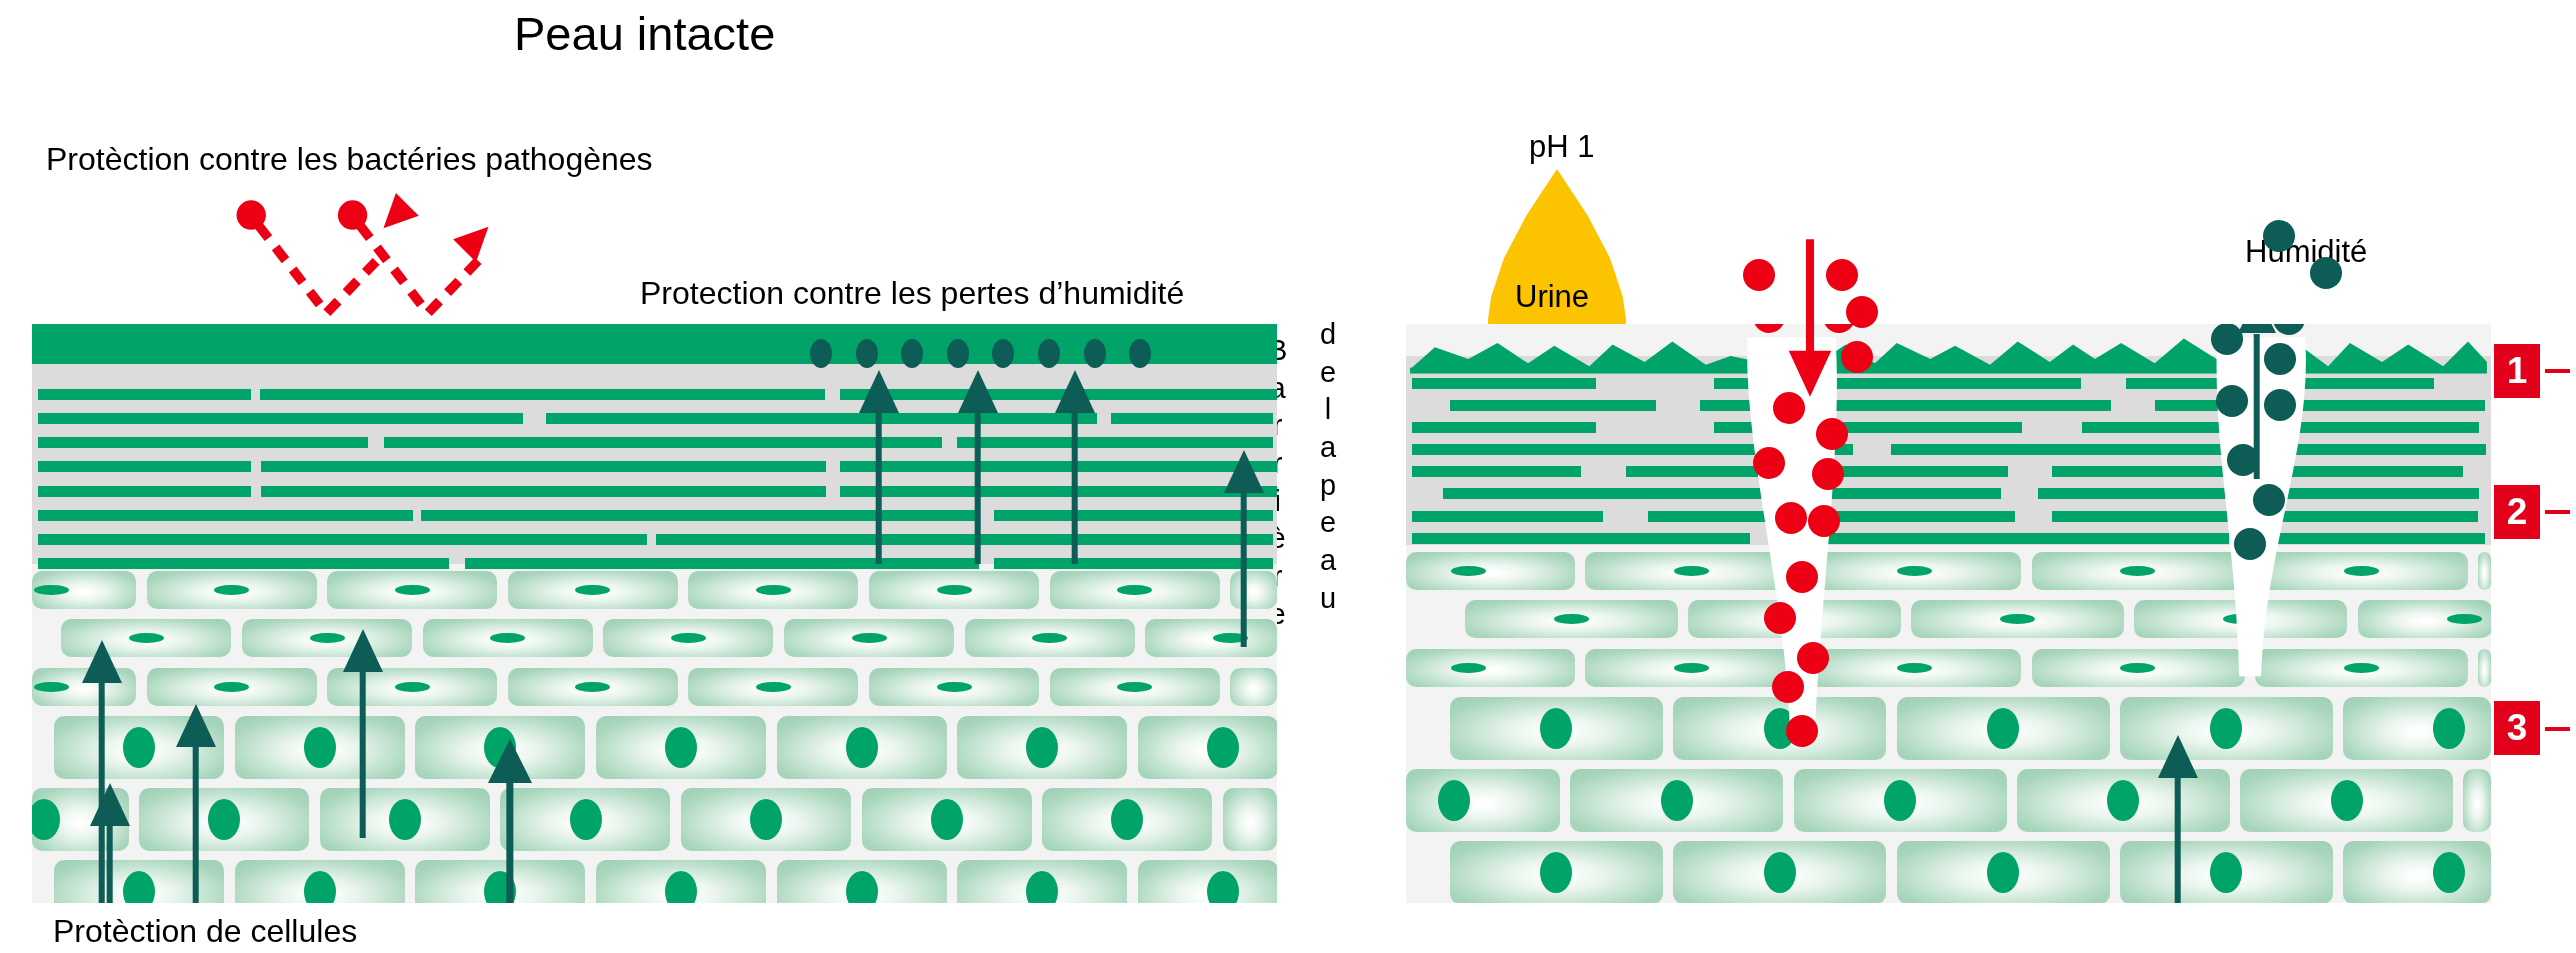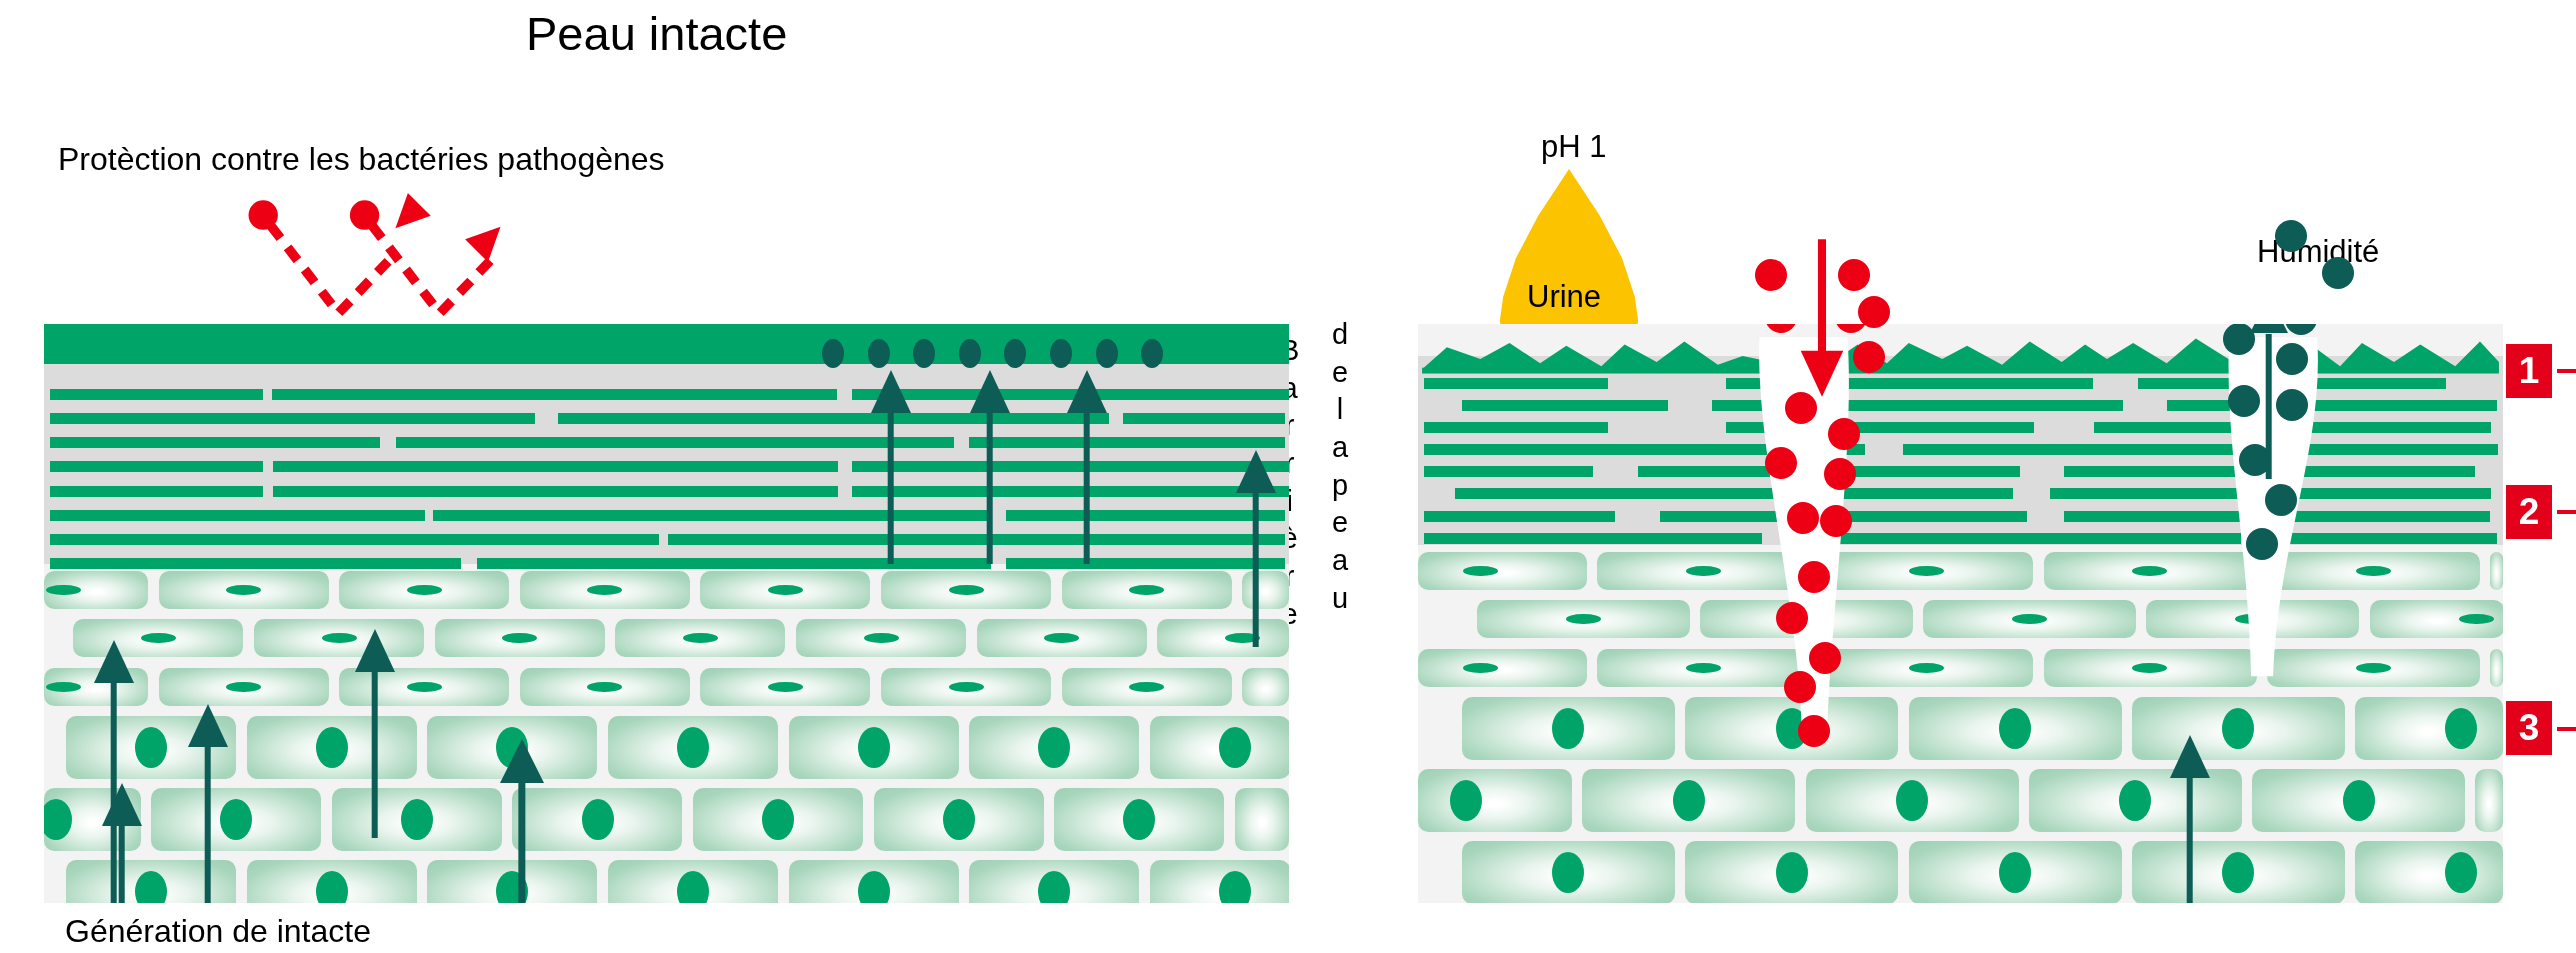--- a/index.html
+++ b/index.html
@@ -1,21 +1,21 @@
 <!DOCTYPE html>
 <html style="font-size:11.7px"><head>
 <meta charset="utf-8">
 <style>
   html,body{margin:0;padding:0;background:#ffffff;}
   body{
     font-family:"Liberation Sans", sans-serif;
     width:2576px;height:954px;position:relative;overflow:hidden;
     -webkit-font-smoothing:antialiased;
   }
-  .stage{position:absolute;left:12px;top:0;width:2152px;height:954px;}
+  .stage{position:absolute;left:0;top:0;width:2152px;height:954px;}
 
   
   .title{
     position:absolute;color:#000;font-size:47px;font-weight:400;
     white-space:nowrap;letter-spacing:0px;
   }
   #title-left{left:514px;top:5.9px;}
   #title-right{left:1860px;top:5.9px;}
 
   
@@ -82,21 +82,22 @@
   .badge-tick{position:absolute;background:#e2001a;height:3.7px;width:25px;}
 </style>
 </head>
 <body>
 
 <div class="stage">
 
   <div class="title" id="title-left">Peau intacte</div>
 
   <div class="lbl" id="lbl-bact-left">Protèction contre les bactéries pathogènes</div>
-  <div class="lbl" id="lbl-gen">Génération de intacte</div>
+  <div class="lbl" id="lbl-moist-left">Protection contre les pertes d’humidité</div>
+  <div class="lbl" id="lbl-gen">Protèction de cellules</div>
 
   <div class="lbl" id="lbl-ph">pH 1</div>
   <div class="lbl" id="lbl-humid">Humidité</div>
 
   <div id="urine-drop"></div>
   <div class="lbl" id="lbl-urine">Urine</div>
 
   <div class="vcol" id="vcol-barriere">
     <span>B</span>
     <span>a</span>

